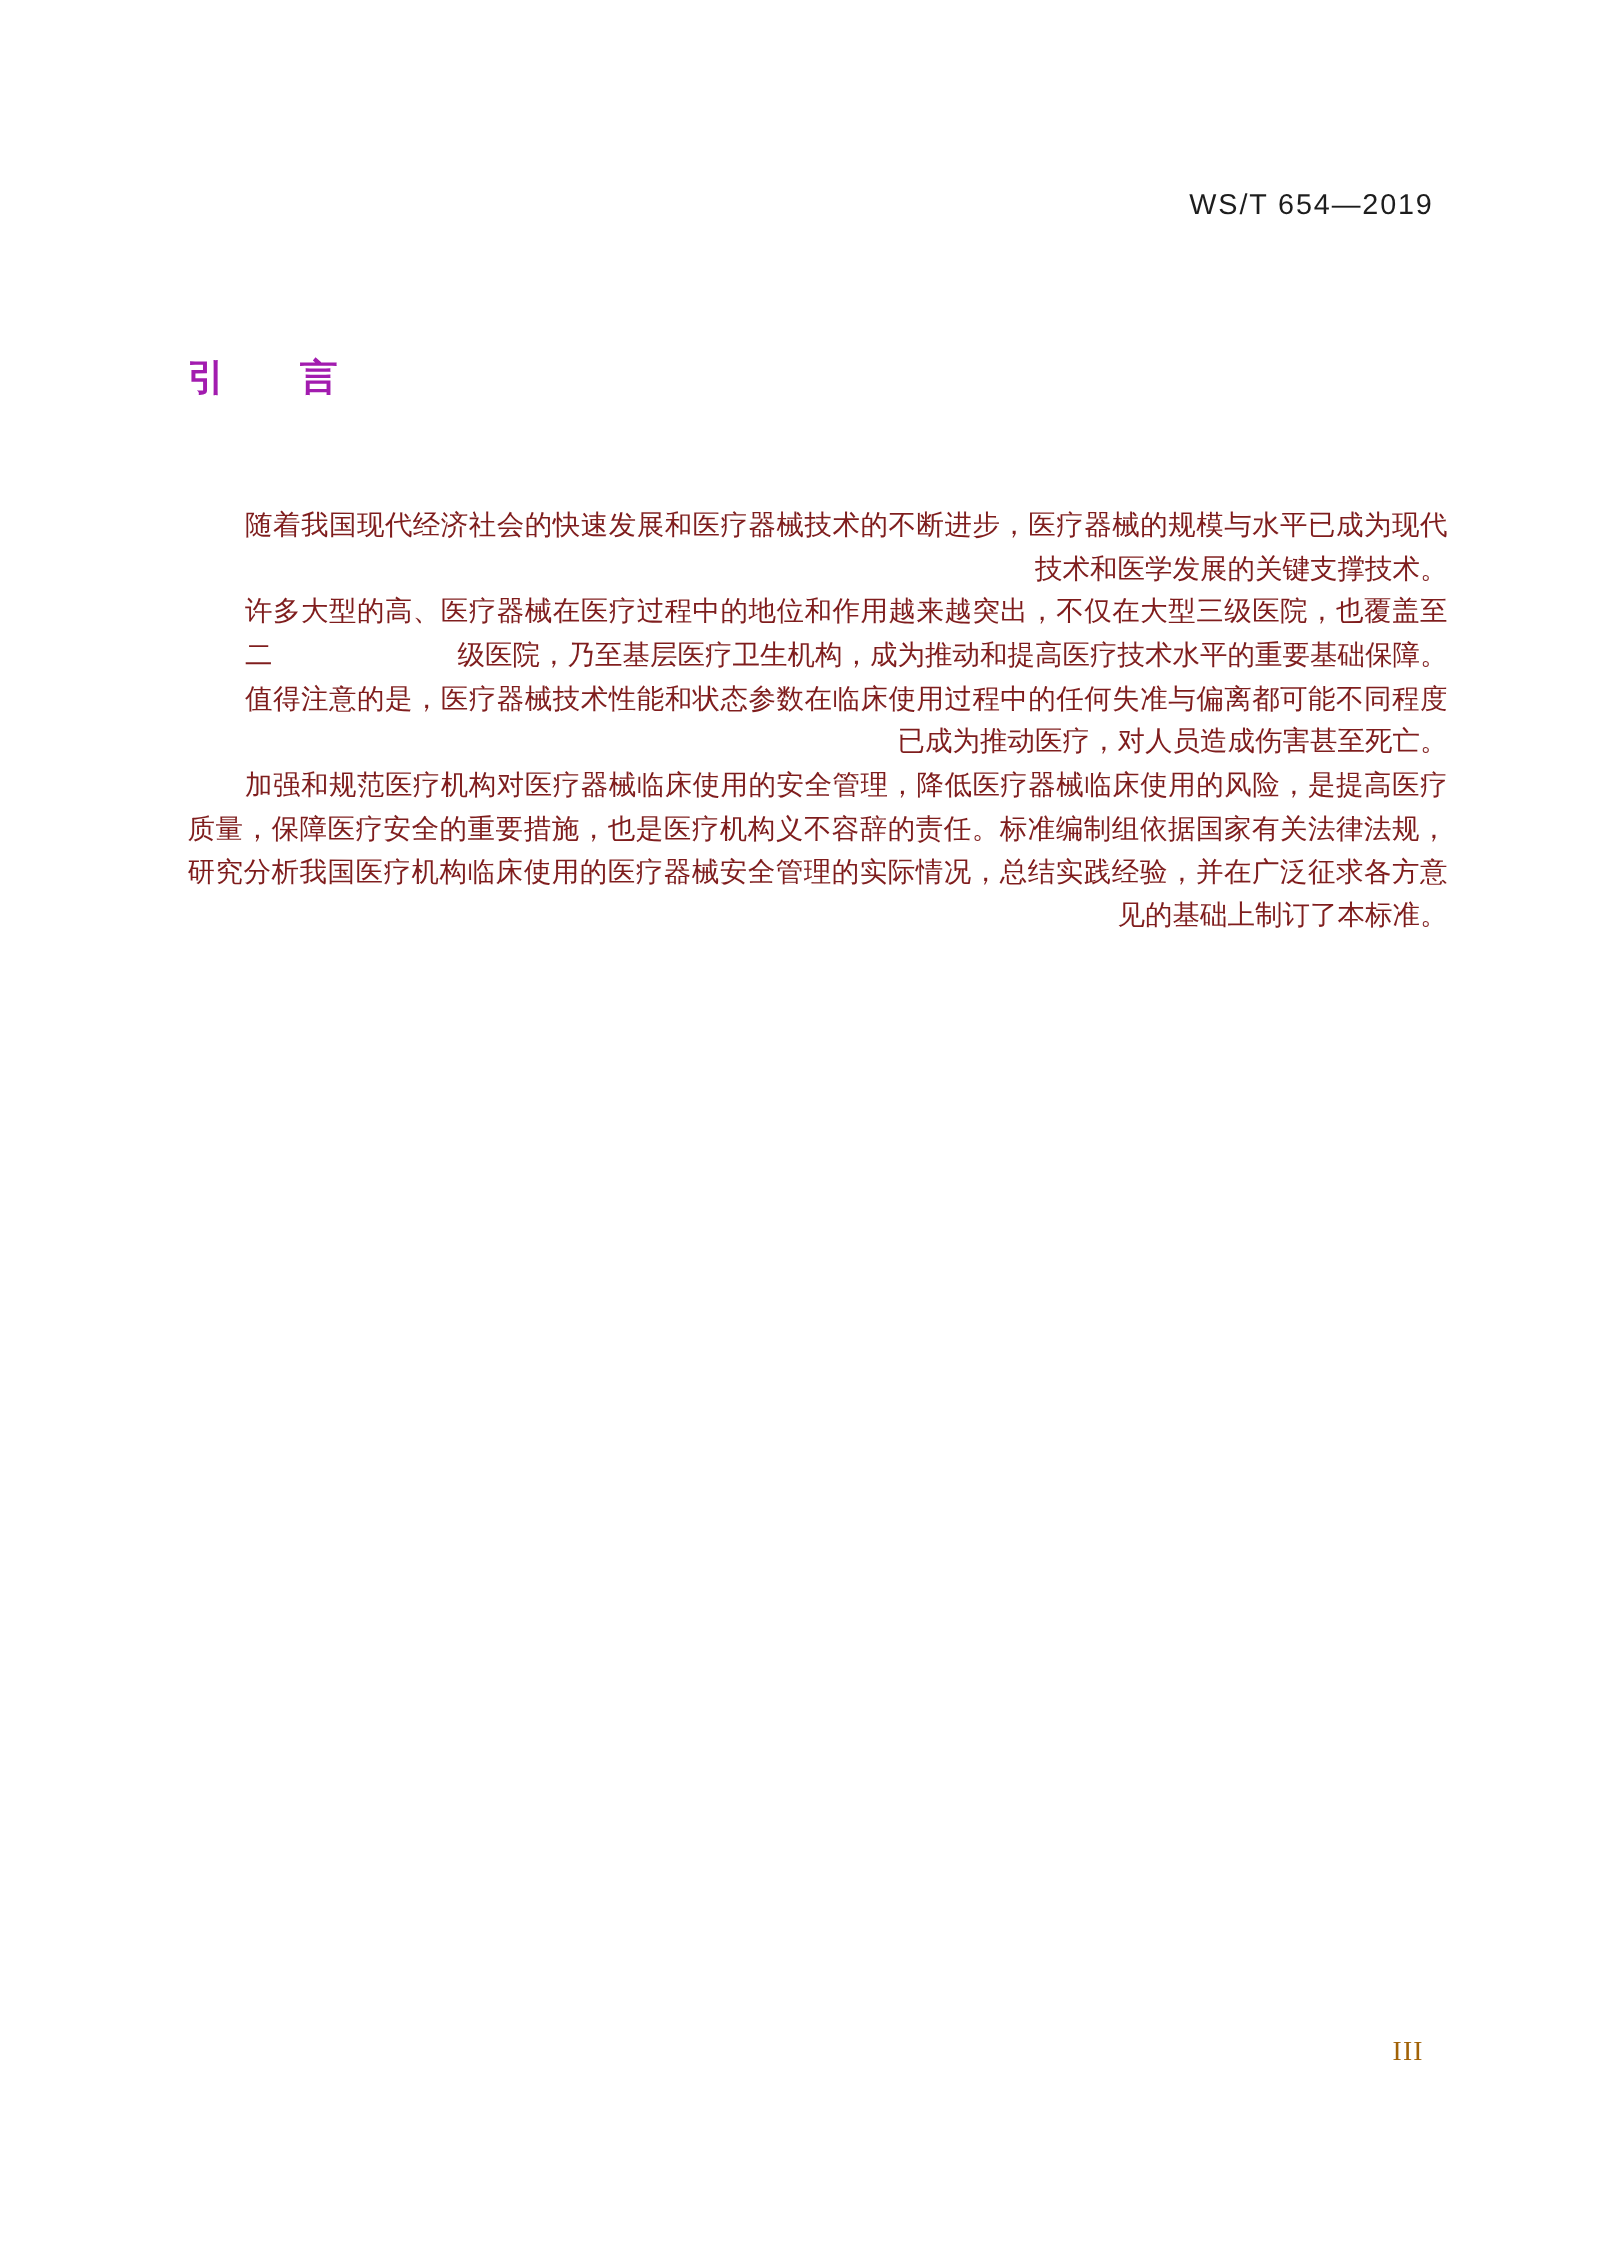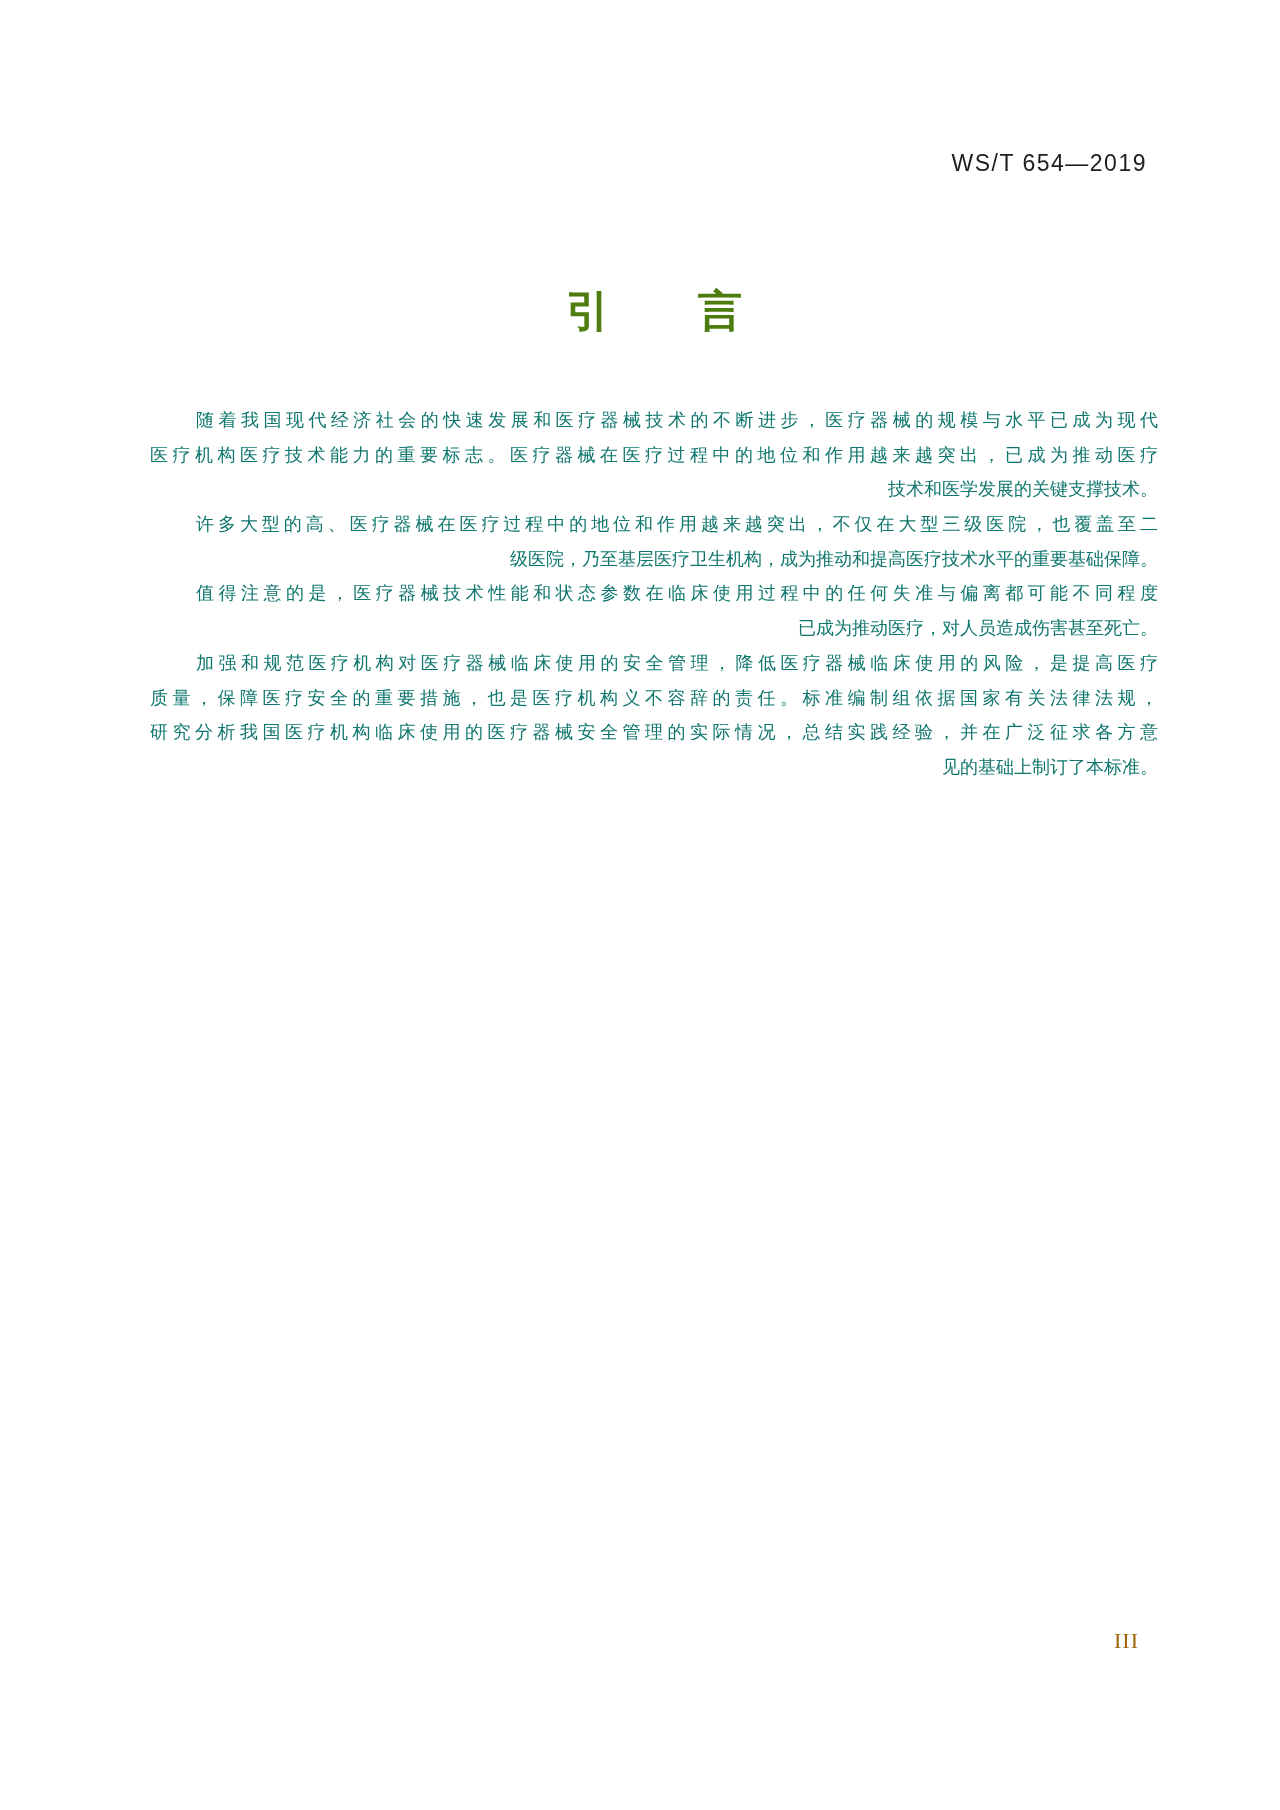--- a/index.html
+++ b/index.html
@@ -21,34 +21,33 @@
     font-size: 23px;
     letter-spacing: 1.5px;
     color: #1d1d1d;
     white-space: nowrap;
   }
   .doc-title {
     position: absolute;
     top: 282px;
     left: 150px;
     width: 1008px;
-    text-align: center;
     font-family: "Liberation Sans", sans-serif;
     font-weight: 700;
-    font-size: 44px;
-    color: #4d7c0f;
+    font-size: 30px;
+    color: #a21caf;
     white-space: pre;
   }
   .body-block {
     position: absolute;
     top: 403px;
     left: 150px;
     width: 1008px;
-    font-size: 18px;
-    color: #0f766e;
+    font-size: 22px;
+    color: #7f1d1d;
   }
   .line {
     line-height: 34.7px;
     height: 34.7px;
     white-space: nowrap;
     text-align: right;
   }
   .line.full {
     white-space: normal;
     text-align: justify;
@@ -73,21 +72,20 @@
 <div class="page">
 
   <div class="standard-code">WS/T 654—2019</div>
 
   <h1 class="doc-title">引　　言</h1>
 
   <div class="body-block">
 
     <div>
       <div class="line full first">随着我国现代经济社会的快速发展和医疗器械技术的不断进步，医疗器械的规模与水平已成为现代</div>
-      <div class="line full">医疗机构医疗技术能力的重要标志。医疗器械在医疗过程中的地位和作用越来越突出，已成为推动医疗</div>
       <div class="line">技术和医学发展的关键支撑技术。</div>
     </div>
 
     <div>
       <div class="line full first">许多大型的高、医疗器械在医疗过程中的地位和作用越来越突出，不仅在大型三级医院，也覆盖至二</div>
       <div class="line">级医院，乃至基层医疗卫生机构，成为推动和提高医疗技术水平的重要基础保障。</div>
     </div>
 
     <div>
       <div class="line full first">值得注意的是，医疗器械技术性能和状态参数在临床使用过程中的任何失准与偏离都可能不同程度</div>

